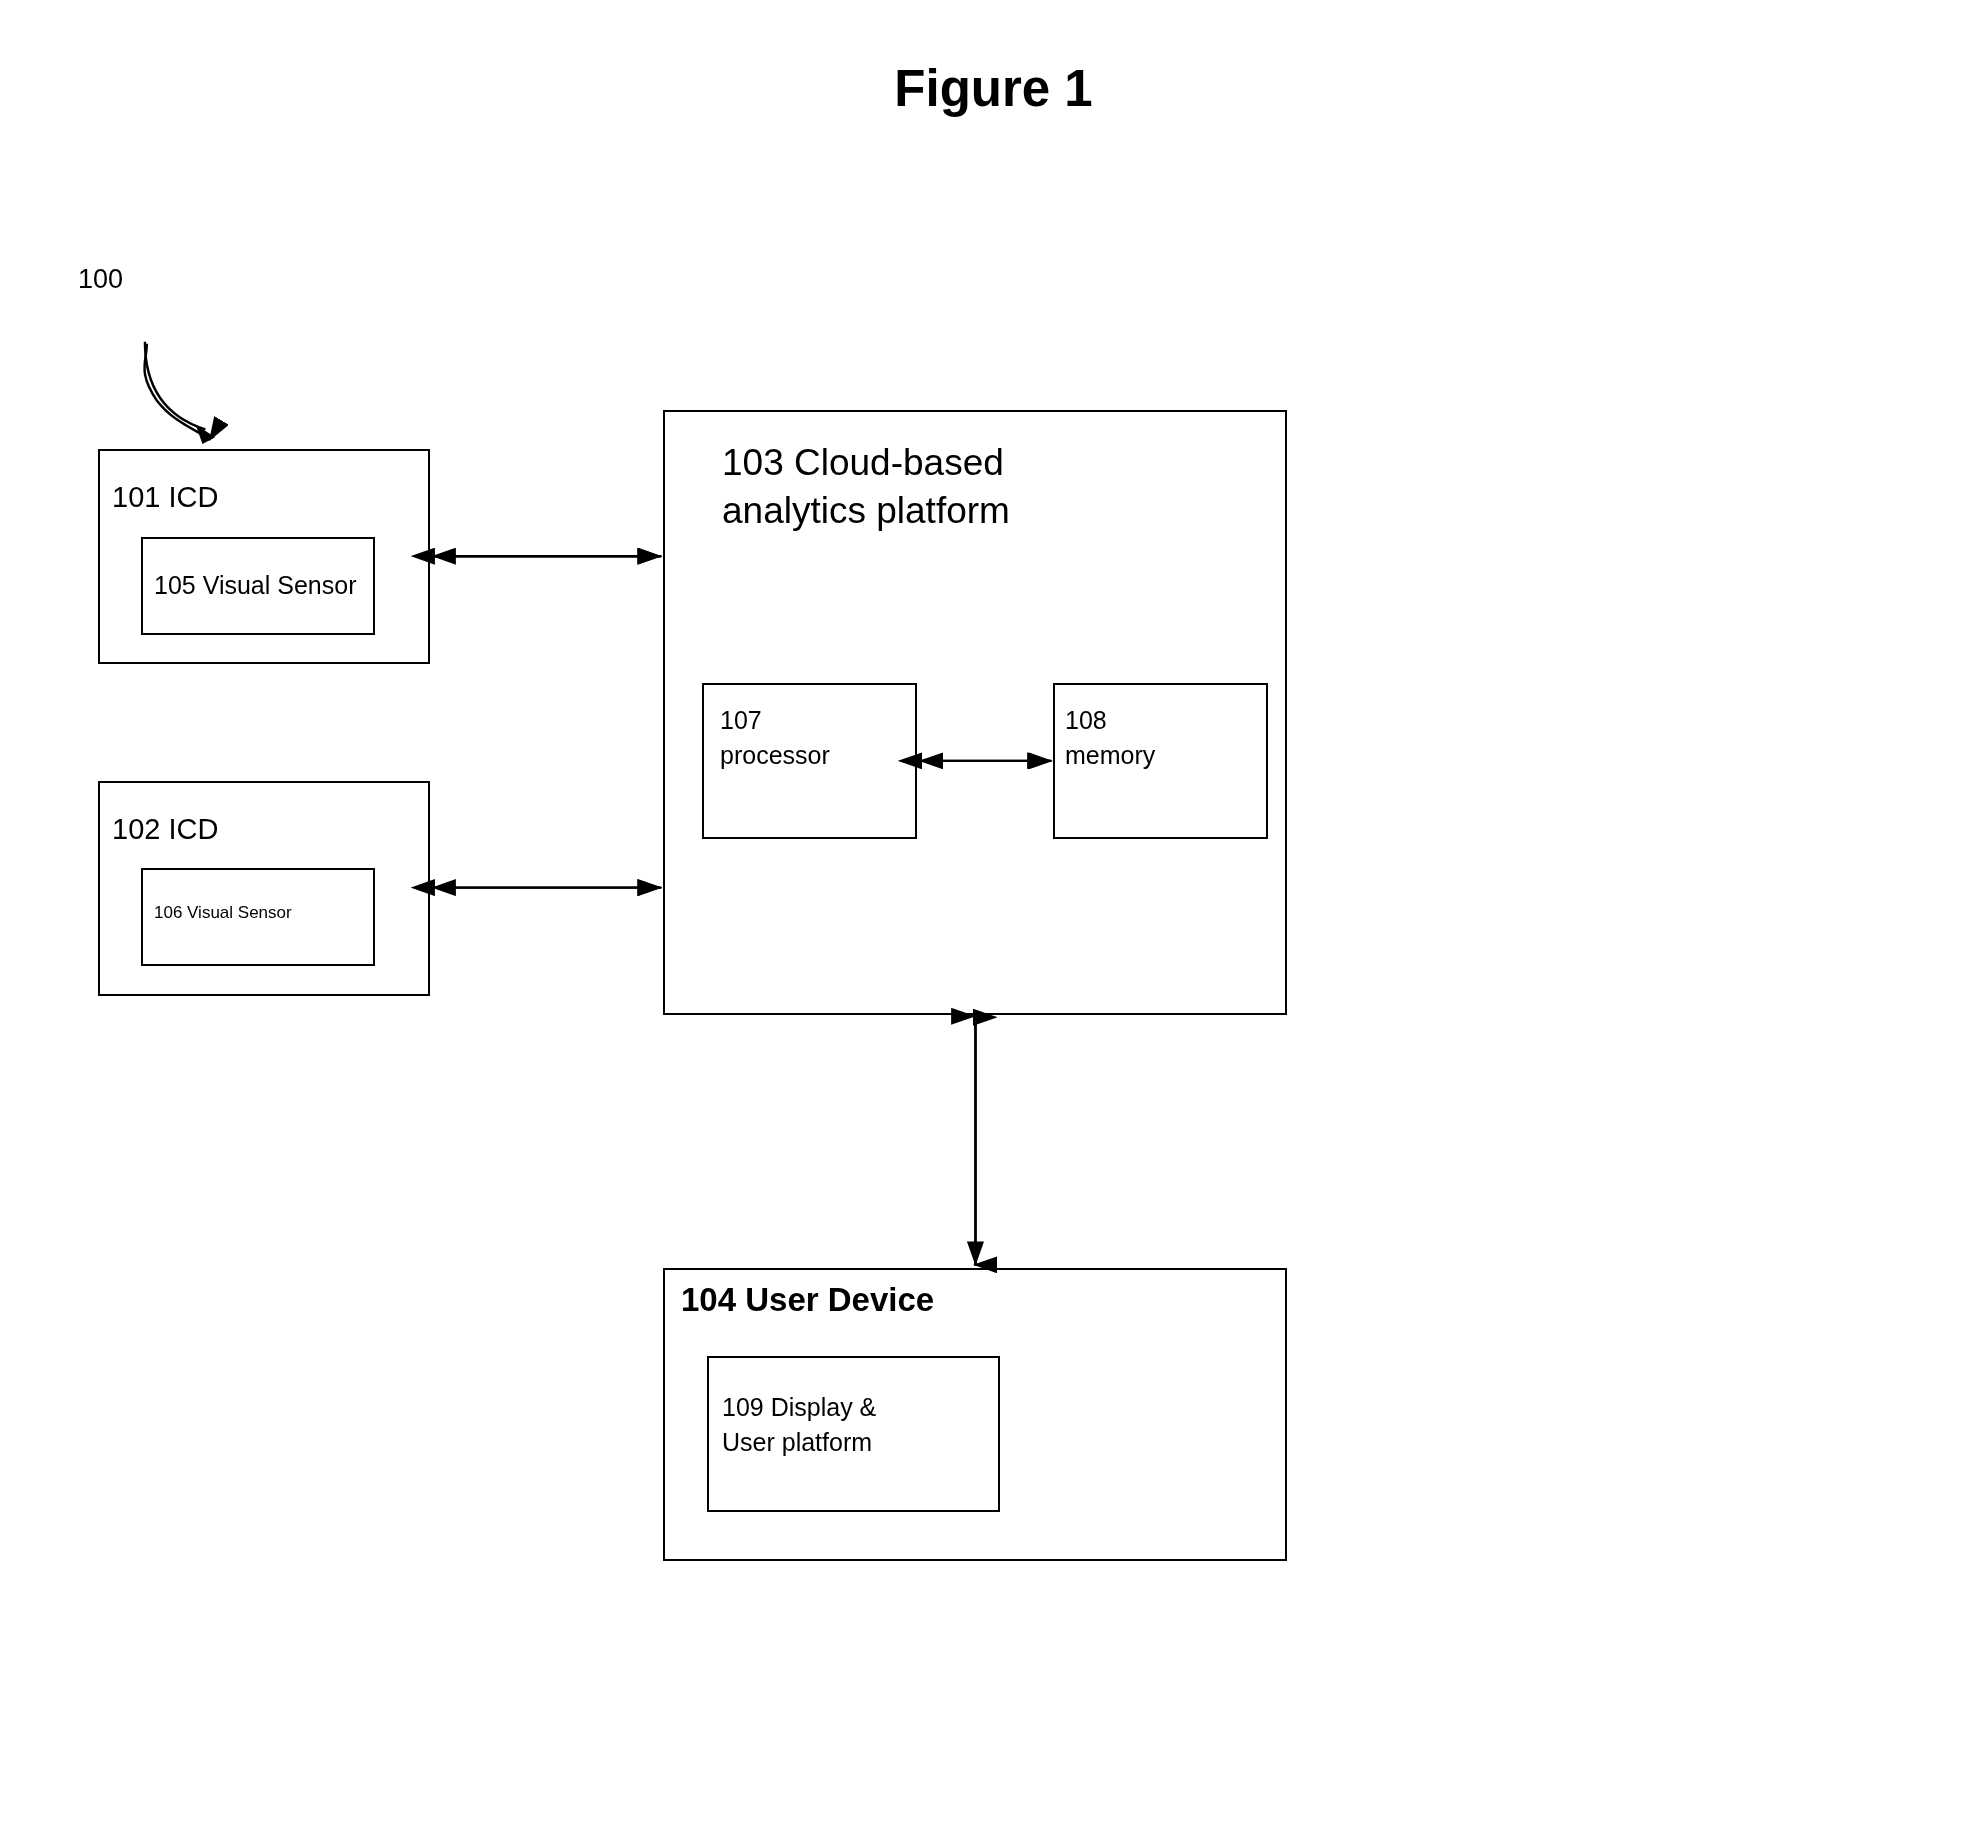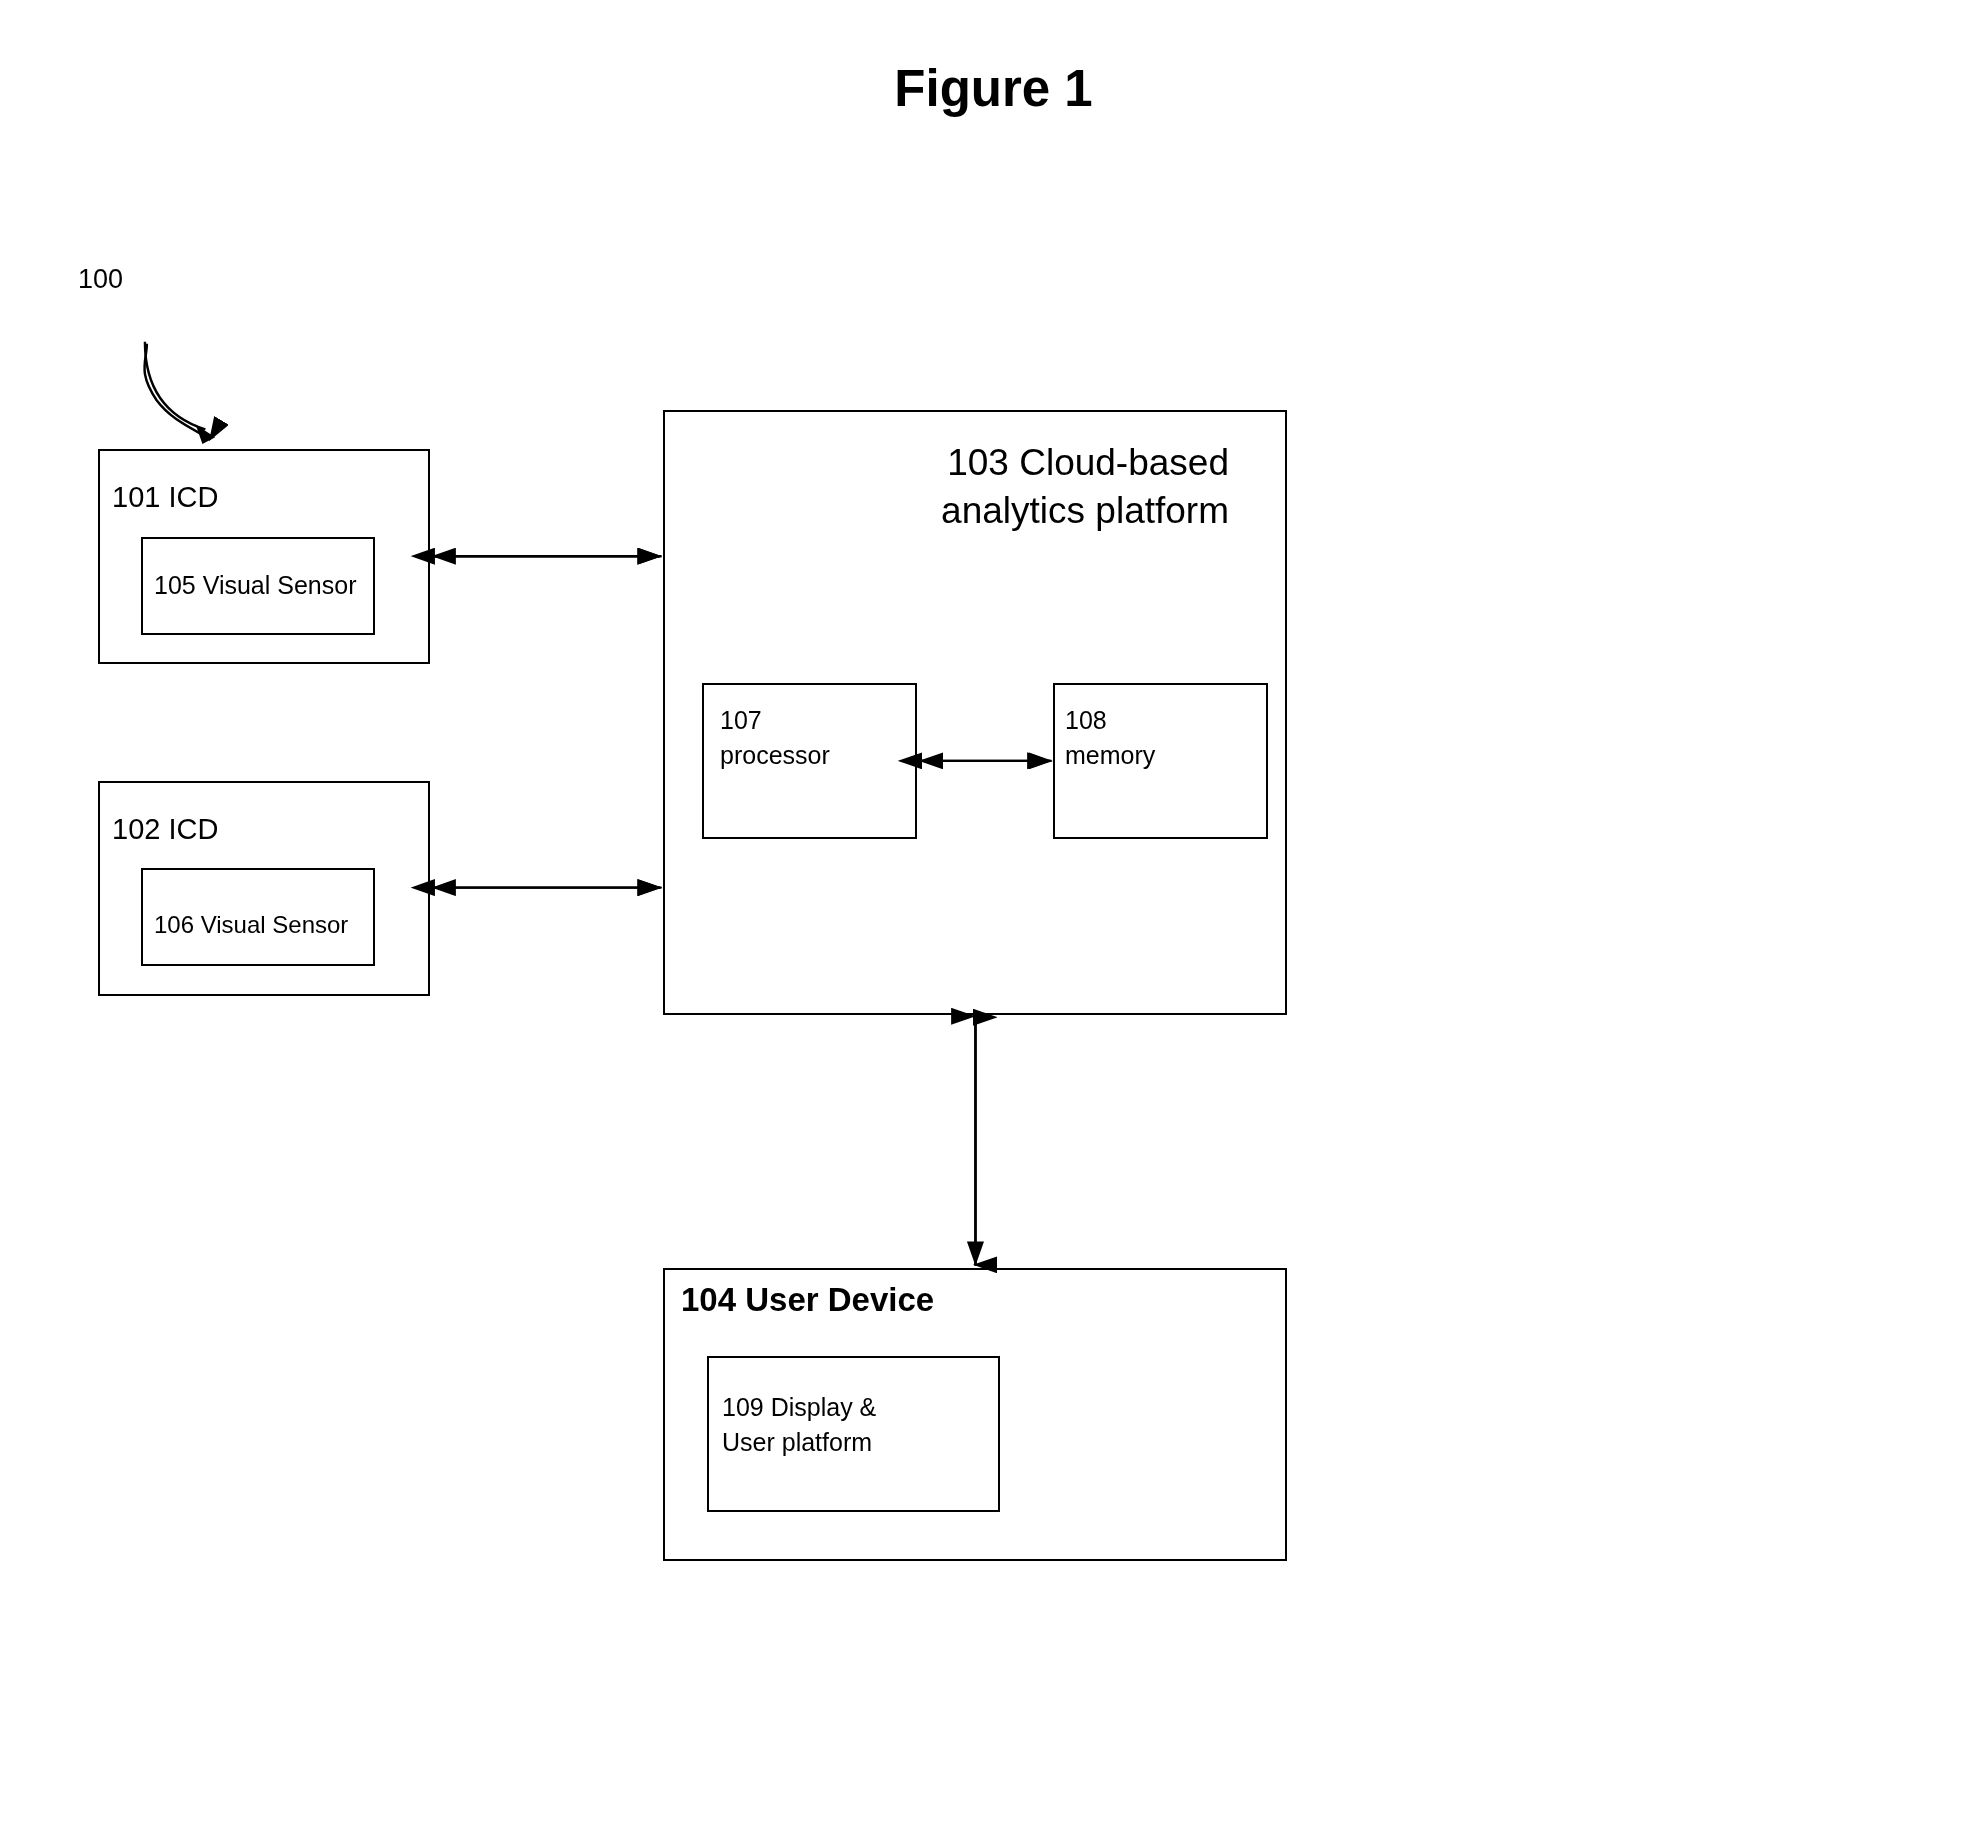--- a/index.html
+++ b/index.html
@@ -99,41 +99,40 @@
       left: 141px;
       width: 234px;
       height: 98px;
       border: 2.9px solid #000;
     }
 
     .box-106-label {
       position: absolute;
       top: 727px;
       left: 154px;
-      font-size: 24px;
-      margin-top: 8px;
+      font-size: 17px;
     }
 
     
     .box-103 {
       position: absolute;
       top: 234px;
       left: 663px;
       width: 624px;
       height: 605px;
       border: 2.9px solid #000;
     }
 
     .box-103-label {
       position: absolute;
       top: 263px;
       left: 722px;
       font-size: 37px;
       font-weight: normal;
-      text-align: right;
+      text-align: left;
       width: 507px;
       line-height: 1.3;
     }
 
     
     .box-107 {
       position: absolute;
       top: 507px;
       left: 702px;
       width: 215px;

